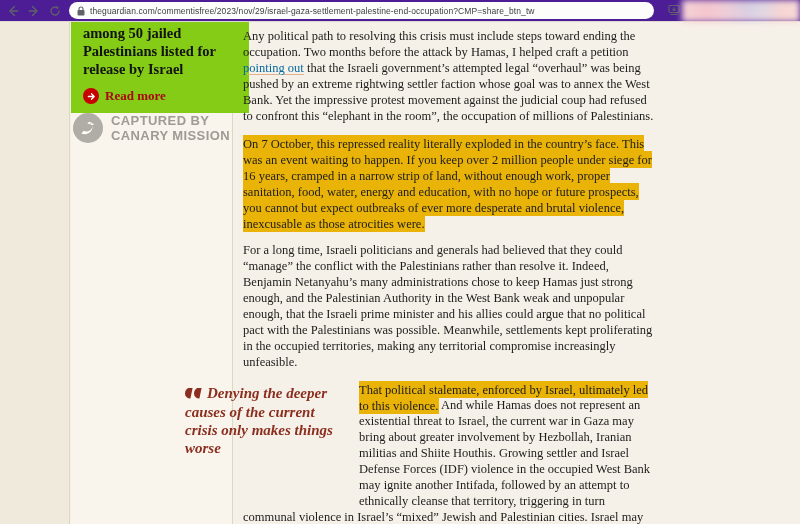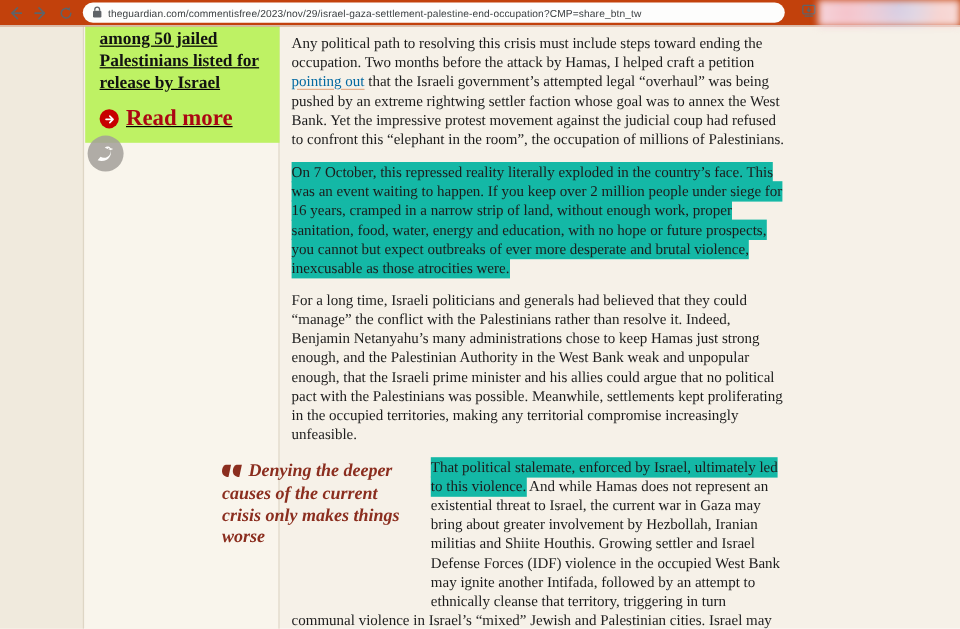--- a/index.html
+++ b/index.html
@@ -2,21 +2,21 @@
 <html><head>
 <meta charset="utf-8">
 <style>
   * { margin:0; padding:0; box-sizing:border-box; }
   html,body { width:800px; height:524px; overflow:hidden; }
   body { font-family:"Liberation Serif","DejaVu Serif",serif; background:#fff; position:relative; }
 
   
   .chrome {
     position:absolute; top:0; left:0; width:800px; height:22px;
-    background:#c2410c; border-bottom:1px solid #ddd9d2;
+    background:#4c1d95; border-bottom:1px solid #ddd9d2;
     display:flex; align-items:center;
     font-family:"Liberation Sans","DejaVu Sans",sans-serif;
     z-index:5;
   }
   .navbtns { display:flex; align-items:center; gap:9px; padding:0 8px 0 7px; color:#5f6368; }
   .navbtns svg { display:block; }
   .omnibox {
     flex:1; height:17px; display:flex; align-items:center;
     background:#fdfdfc; border-radius:9px; padding:0 8px;
     max-width:585px; overflow:hidden;
@@ -41,47 +41,46 @@
   }
   .left-margin {
     position:absolute; left:0; top:0; width:70px; height:502px;
     background:#f0eadd; border-right:1px solid #ded6c5;
   }
   .left-col {
     position:absolute; left:71px; top:0; width:162px; height:502px;
     background:#f9f5ec; border-right:1px solid #ded6c5;
   }
   .related-card {
-    position:absolute; left:0; top:0; width:162px; background:#bef264;
+    position:absolute; left:0; top:0; width:178px; background:#84cc16;
     padding:2px 10px 9px 12px;
-    text-decoration:underline;
   }
   .related-headline {
     font-size:14.5px; line-height:18px; font-weight:bold; color:#121212; cursor:pointer;
   }
   .readmore { display:flex; align-items:center; gap:6px; margin-top:10px; cursor:pointer; }
   .readmore-circle {
     width:16px; height:16px; border-radius:50%; background:#c70000; flex:none;
     display:flex; align-items:center; justify-content:center;
   }
-  .readmore-label { font-size:19px; font-weight:bold; color:#ab0613; }
+  .readmore-label { font-size:13px; font-weight:bold; color:#ab0613; }
 
   .watermark { position:absolute; left:2px; top:91px; display:flex; align-items:center; gap:8px;
     font-family:"Liberation Sans","DejaVu Sans",sans-serif; opacity:.85; }
   .wm-circle { width:30px; height:30px; border-radius:50%; background:#a4a09a;
     display:flex; align-items:center; justify-content:center; flex:none; }
   .wm-text { font-size:13px; line-height:15px; font-weight:bold; color:#8f8b85; letter-spacing:.4px; }
 
   
   .main-col {
     position:absolute; left:243px; top:6px; width:415px;
     font-size:12.5px; line-height:16px; color:#1c1c1c;
   }
   .main-col p { margin-bottom:11px; }
-  mark { background:#14b8a6; color:inherit; padding:1.5px 0;text-align:right; }
+  mark { background:#eab308; color:inherit; padding:1.5px 0;text-align:right; }
   a.inline-link { color:#0369a1; text-decoration:underline; text-decoration-color:#e3b18f; text-underline-offset:2px; }
 
   .p4wrap { position:relative; }
   .pullquote {
     float:left; width:150px; min-height:106px;
     margin:3px 24px 4px -58px;
     font-style:italic; font-weight:bold; font-size:15px; line-height:18px;
     color:#8b2e1f;
   }
   .qmarks { display:inline-block; margin-right:5px; vertical-align:-1px; }
@@ -165,20 +164,24 @@
       </div>
     </div>
 
     <div class="watermark">
       <span class="wm-circle">
         <svg width="18" height="18" viewBox="0 0 20 20">
             <path d="M9.2 4.6c1.5-1.6 4-1.5 5.3.1l2.6 1.1-2.2.8c.3 2.6-1 5.2-3.4 6.5-2 1.1-4.4 1-6.2-.1l-2.7 3.2c2.3.9 5.6 1 8-.3 3.4-1.8 5-5.5 4.3-9z" fill="#fff"></path>
             <circle cx="12.9" cy="5.4" r="0.6" fill="#a4a09a"></circle>
           </svg>
       </span>
+      <span class="wm-text">
+        <span style="display:block">CAPTURED BY</span>
+        <span style="display:block">CANARY MISSION</span>
+      </span>
     </div>
   </div>
 
   <div class="main-col">
     <p><span>Any political path to resolving this crisis must include steps toward ending the occupation. Two months before the attack by Hamas, I helped craft a petition </span><a href="#" class="inline-link">pointing out</a><span> that the Israeli government’s attempted legal “overhaul” was being pushed by an extreme rightwing settler faction whose goal was to annex the West Bank. Yet the impressive protest movement against the judicial coup had refused to confront this “elephant in the room”, the occupation of millions of Palestinians.</span></p>
     <p><mark>On 7 October, this repressed reality literally exploded in the country’s face. This was an event waiting to happen. If you keep over 2 million people under siege for 16 years, cramped in a narrow strip of land, without enough work, proper sanitation, food, water, energy and education, with no hope or future prospects, you cannot but expect outbreaks of ever more desperate and brutal violence, inexcusable as those atrocities were.</mark></p>
     <p><span>For a long time, Israeli politicians and generals had believed that they could “manage” the conflict with the Palestinians rather than resolve it. Indeed, Benjamin Netanyahu’s many administrations chose to keep Hamas just strong enough, and the Palestinian Authority in the West Bank weak and unpopular enough, that the Israeli prime minister and his allies could argue that no political pact with the Palestinians was possible. Meanwhile, settlements kept proliferating in the occupied territories, making any territorial compromise increasingly unfeasible.</span></p>
     <div class="p4wrap">
       <aside class="pullquote">
         <span class="qmarks">

